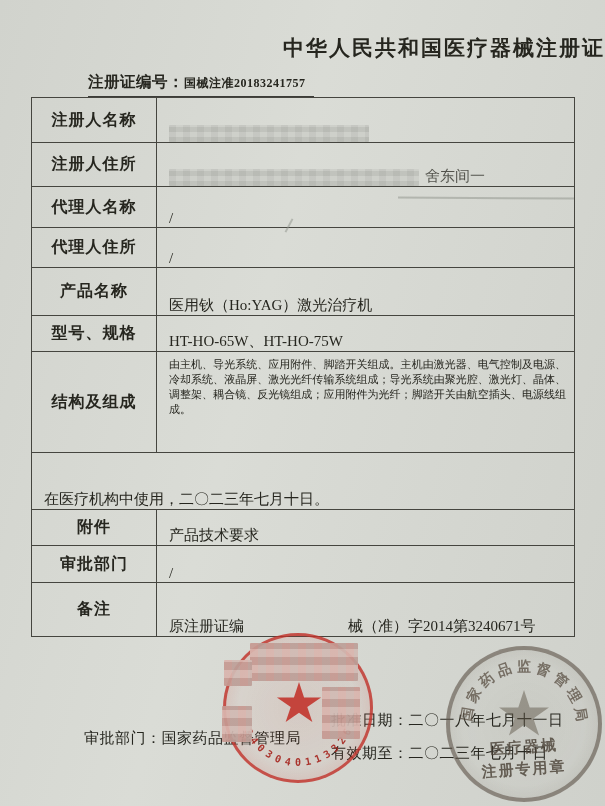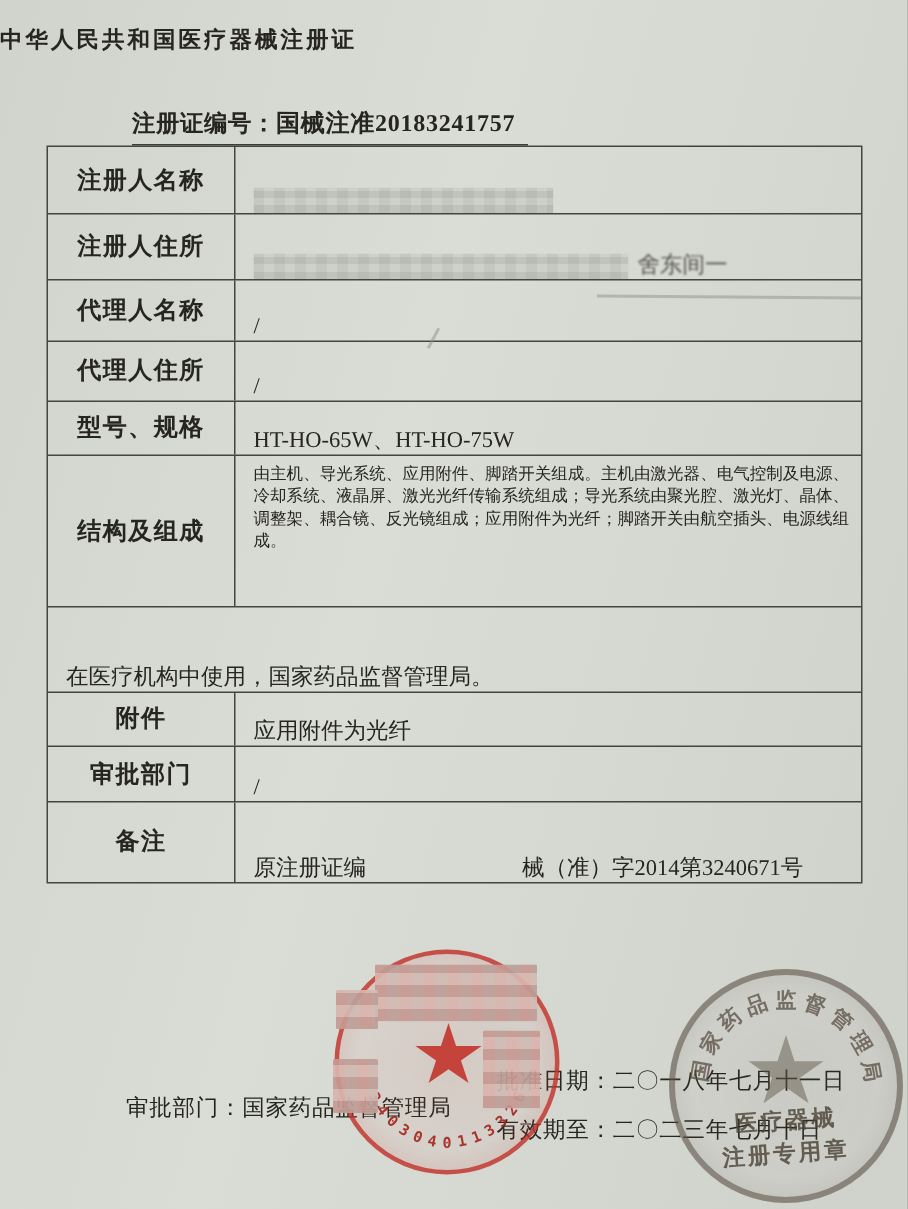--- a/index.html
+++ b/index.html
@@ -1,25 +1,25 @@
 <!DOCTYPE html>
 <html><head>
 <meta charset="utf-8">
 <style>
   html,body{margin:0;padding:0;background:#aeb0aa;}
   .page{
     position:relative;width:605px;height:806px;overflow:hidden;
     background:linear-gradient(105deg,#d1d3cd 0%,#dadcd6 42%,#d3d5cf 78%,#cfd1cb 100%);
     font-family:"Liberation Sans","DejaVu Sans",sans-serif;color:#26261f;
   }
-  .title{position:absolute;top:17px;left:0;right:0;text-align:left;
-    font-size:15px;font-weight:bold;letter-spacing:2px;}
+  .title{position:absolute;top:34px;left:0;right:0;text-align:right;
+    font-size:21px;font-weight:bold;letter-spacing:2px;}
   .certno{position:absolute;top:72px;left:88px;font-size:15.5px;font-weight:bold;
     border-bottom:1.5px solid #3c3c38;padding:0 8px 3px 0;letter-spacing:.5px;}
-  .certno .num{font-family:"Liberation Serif","DejaVu Serif",serif;font-size:16px;}
+  .certno .num{font-family:"Liberation Serif","DejaVu Serif",serif;font-size:12px;}
 
   .reg-table{position:absolute;left:31px;top:97px;width:542px;border:1.6px solid #45453f;z-index:1;}
   .trow{display:flex;border-bottom:1.4px solid #45453f;box-sizing:border-box;}
   .trow:last-child{border-bottom:none;}
   .tlabel{flex:0 0 124px;width:124px;border-right:1.4px solid #45453f;
     display:flex;align-items:center;justify-content:center;
     font-weight:bold;font-size:16px;letter-spacing:1px;}
   .tvalue{flex:1;display:flex;align-items:flex-end;padding:0 10px 0 12px;
     font-size:15px;font-family:"Liberation Serif","DejaVu Serif",serif;min-width:0;}
   .tvalue.multi{display:block;padding:5px 8px 4px 12px;font-size:11px;
@@ -107,43 +107,49 @@
         </div>
     </div>
 
     <div class="trow" style="height:40px">
       <div class="tlabel">代理人住所</div>
       <div class="tvalue">
           <span>/</span>
         </div>
     </div>
 
+    <div class="trow" style="height:48px">
+      <div class="tlabel">产品名称</div>
+      <div class="tvalue">
+          <span>医用钬（Ho:YAG）激光治疗机</span>
+        </div>
+    </div>
 
     <div class="trow" style="height:36px">
       <div class="tlabel">型号、规格</div>
       <div class="tvalue">
           <span>HT-HO-65W、HT-HO-75W</span>
         </div>
     </div>
 
     <div class="trow" style="height:101px">
       <div class="tlabel">结构及组成</div>
       <div class="tvalue multi">由主机、导光系统、应用附件、脚踏开关组成。主机由激光器、电气控制及电源、冷却系统、液晶屏、激光光纤传输系统组成；导光系统由聚光腔、激光灯、晶体、调整架、耦合镜、反光镜组成；应用附件为光纤；脚踏开关由航空插头、电源线组成。</div>
     </div>
 
     <div class="trow" style="height:57px">
       <div class="tvalue">
-          <span>在医疗机构中使用，国家药品监督管理局。</span>
+          <span>在医疗机构中使用，二〇二三年七月十日。</span>
         </div>
     </div>
 
     <div class="trow" style="height:36px">
       <div class="tlabel">附件</div>
       <div class="tvalue">
-          <span>应用附件为光纤</span>
+          <span>产品技术要求</span>
         </div>
     </div>
 
     <div class="trow" style="height:37px">
       <div class="tlabel">审批部门</div>
       <div class="tvalue">
           <span>/</span>
         </div>
     </div>
 

